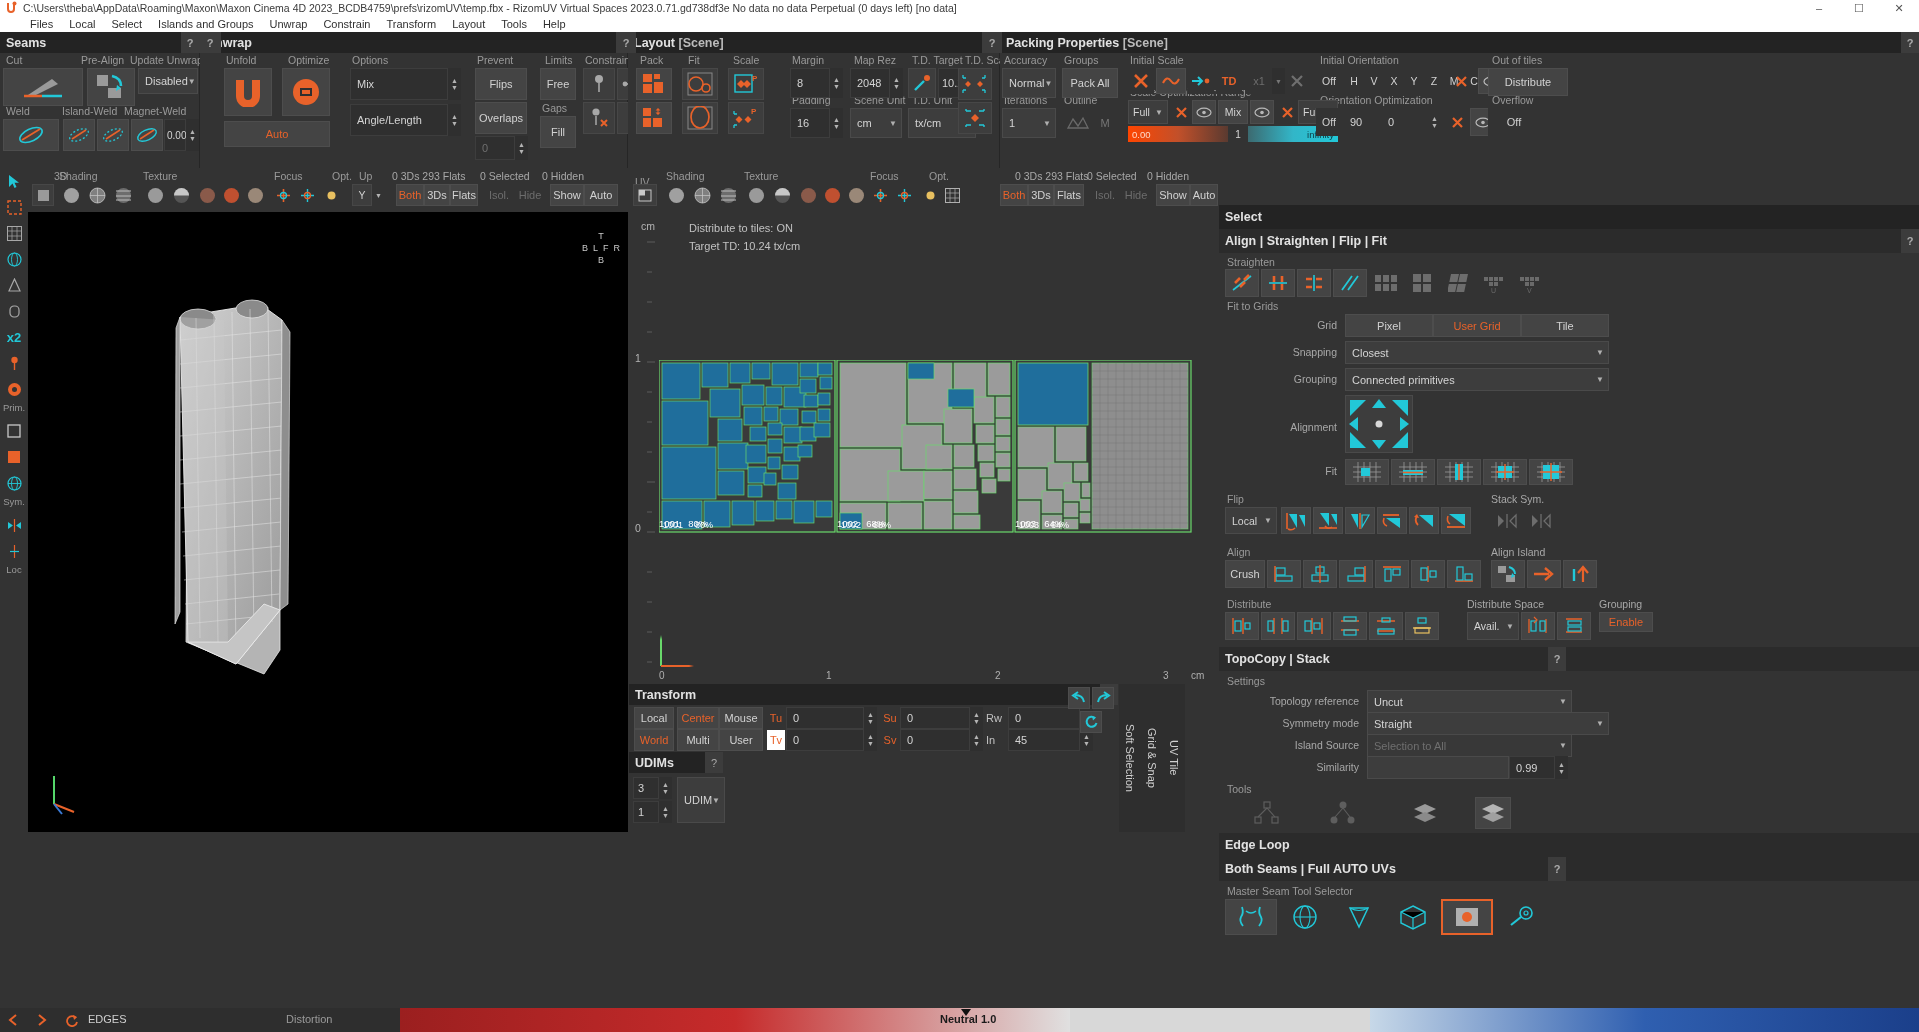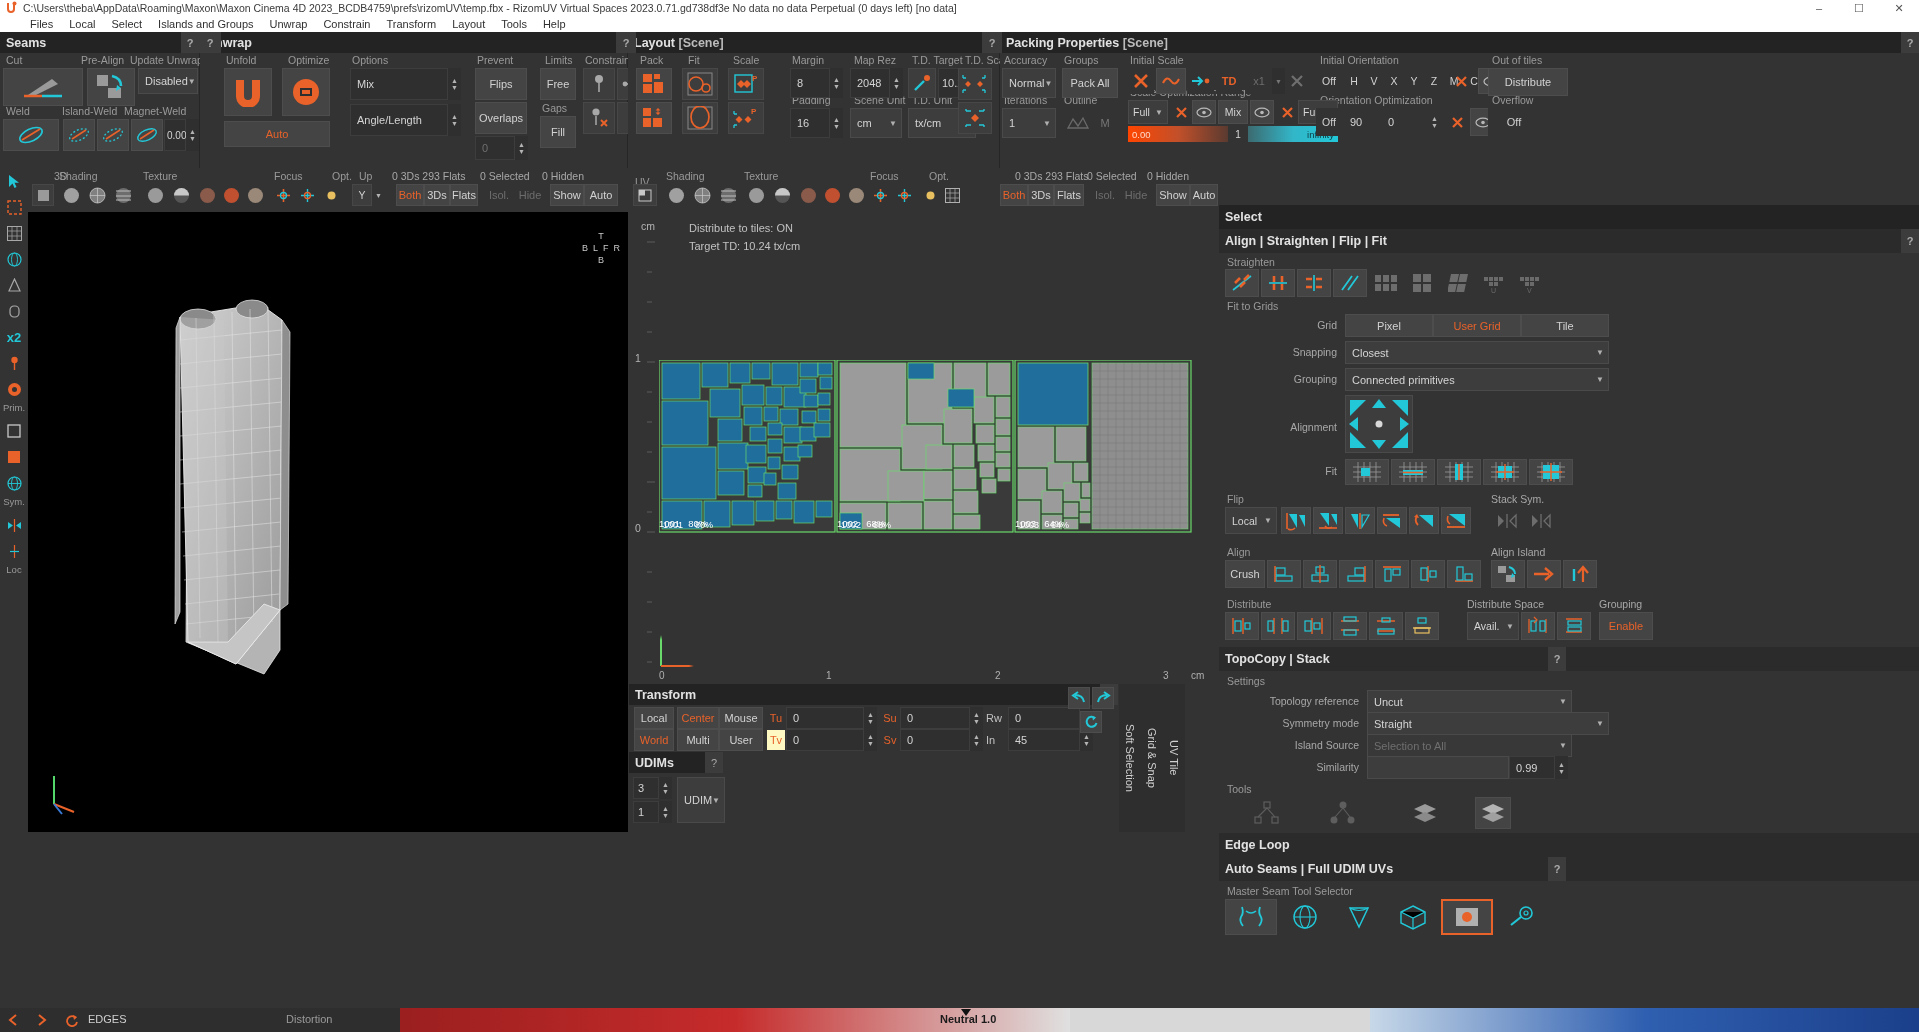--- a/index.html
+++ b/index.html
@@ -1056,21 +1056,21 @@
       <div class="btn" style="position:absolute;left:48px;top:24px;width:42px;height:22px;font-size:11px;">Multi</div>
       <div class="btn" style="position:absolute;left:90px;top:2px;width:44px;height:22px;font-size:11px;">Mouse</div>
       <div class="btn" style="position:absolute;left:90px;top:24px;width:44px;height:22px;font-size:11px;">User</div>
 
       <div class="btn on" style="position:absolute;left:137px;top:2px;width:20px;height:22px;font-size:11px;background:#333;border-color:#333;">Tu</div>
       <div class="fld" style="position:absolute;left:157px;top:2px;width:78px;height:22px;">0</div>
       <div class="spin" style="position:absolute;left:235px;top:2px;height:22px;">
           <div>▲</div>
           <div>▼</div>
         </div>
-      <div class="btn on" style="position:absolute;left:137px;top:24px;width:20px;height:22px;font-size:11px;background:#fef9c3;border-color:#333;">Tv</div>
+      <div class="btn on" style="position:absolute;left:137px;top:24px;width:20px;height:22px;font-size:11px;background:#ffffff;border-color:#333;">Tv</div>
       <div class="fld" style="position:absolute;left:157px;top:24px;width:78px;height:22px;">0</div>
       <div class="spin" style="position:absolute;left:235px;top:24px;height:22px;">
           <div>▲</div>
           <div>▼</div>
         </div>
 
       <div class="btn on" style="position:absolute;left:251px;top:2px;width:20px;height:22px;font-size:11px;background:#333;border-color:#333;">Su</div>
       <div class="fld" style="position:absolute;left:271px;top:2px;width:70px;height:22px;">0</div>
       <div class="spin" style="position:absolute;left:341px;top:2px;height:22px;">
           <div>▲</div>
@@ -1511,21 +1511,21 @@
           </svg>
       </div>
       <div class="btn" style="position:absolute;left:338px;top:359px;width:34px;height:28px;">
         <svg width="24" height="20" viewBox="0 0 24 20">
             <path d="M4 3 h16 M4 16 h16" stroke="#e8622a" stroke-width="1.3"></path>
             <rect x="6" y="5" width="13" height="4" fill="none" stroke="#22c8d8" stroke-width="1.2"></rect>
             <rect x="6" y="11" width="13" height="4" fill="none" stroke="#22c8d8" stroke-width="1.2"></rect>
           </svg>
       </div>
       <div class="rlabel" style="position:absolute;left:380px;top:345px;width:100px;text-align:left;">Grouping</div>
-      <div class="btn on" style="position:absolute;left:380px;top:359px;width:54px;height:28px;font-size:11px;">Enable</div>
+      <div class="btn on" style="position:absolute;left:380px;top:359px;width:54px;height:20px;font-size:11px;">Enable</div>
 
       <div class="panelhdr" style="position:absolute;left:0;top:394px;width:700px;height:24px;background:#2b2b2b;">
         <span>TopoCopy | Stack</span>
         <div class="help" style="height:24px;left:329px;right:auto;">?</div>
       </div>
       <div class="grplabel" style="position:absolute;left:6px;top:422px;">Settings</div>
       <div class="rlabel" style="position:absolute;left:20px;top:442px;width:120px;">Topology reference</div>
       <div class="combo" style="position:absolute;left:148px;top:437px;width:205px;height:23px;">
         <span>Uncut</span>
           <span class="car">▼</span>
@@ -1576,21 +1576,21 @@
             <path d="M13 2 L24 7 L13 12 L2 7 Z" fill="#b4b4b4"></path>
             <path d="M13 10 L24 15 L13 20 L2 15 Z" fill="#a0a0a0"></path>
           </svg>
       </div>
 
       <div class="panelhdr" style="position:absolute;left:0;top:580px;width:700px;height:24px;background:#2b2b2b;">
         <span>Edge Loop</span>
       </div>
 
       <div class="panelhdr" style="position:absolute;left:0;top:604px;width:700px;height:24px;background:#2b2b2b;">
-        <span>Auto Seams | Full UDIM UVs</span>
+        <span>Both Seams | Full AUTO UVs</span>
         <div class="help" style="height:24px;left:329px;right:auto;">?</div>
       </div>
       <div class="grplabel" style="position:absolute;left:6px;top:632px;">Master Seam Tool Selector</div>
       <div class="btn" style="position:absolute;left:6px;top:646px;width:52px;height:36px;">
         <svg width="30" height="26" viewBox="0 0 30 26">
             <path d="M6 3 q2 6 -1 10 q-2 4 2 9 M24 3 q-2 6 1 10 q2 4 -2 9" stroke="#22c8d8" stroke-width="1.8" fill="none"></path>
             <path d="M10 7 q5 4 10 0" stroke="#22c8d8" stroke-width="1.6" fill="none"></path>
           </svg>
       </div>
       <div class="btn flat" style="position:absolute;left:60px;top:646px;width:52px;height:36px;background:#333;border-color:#333;">

